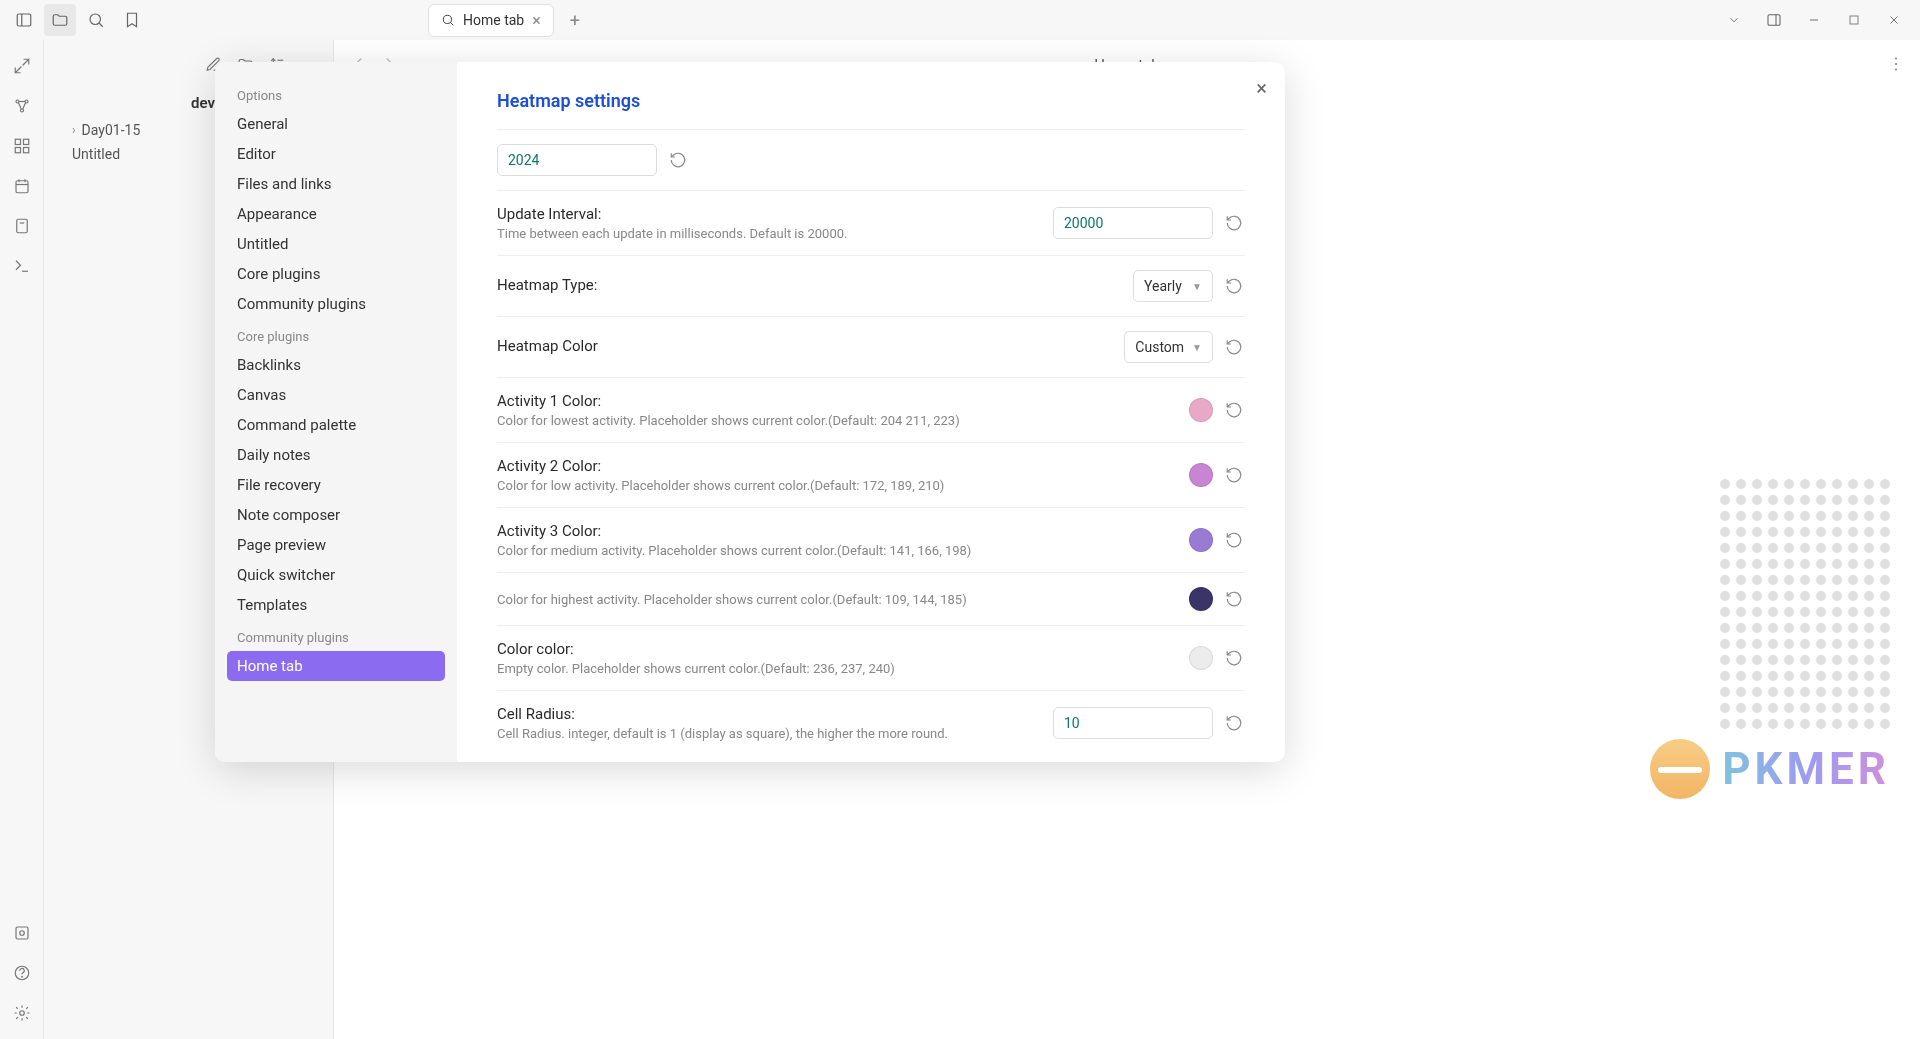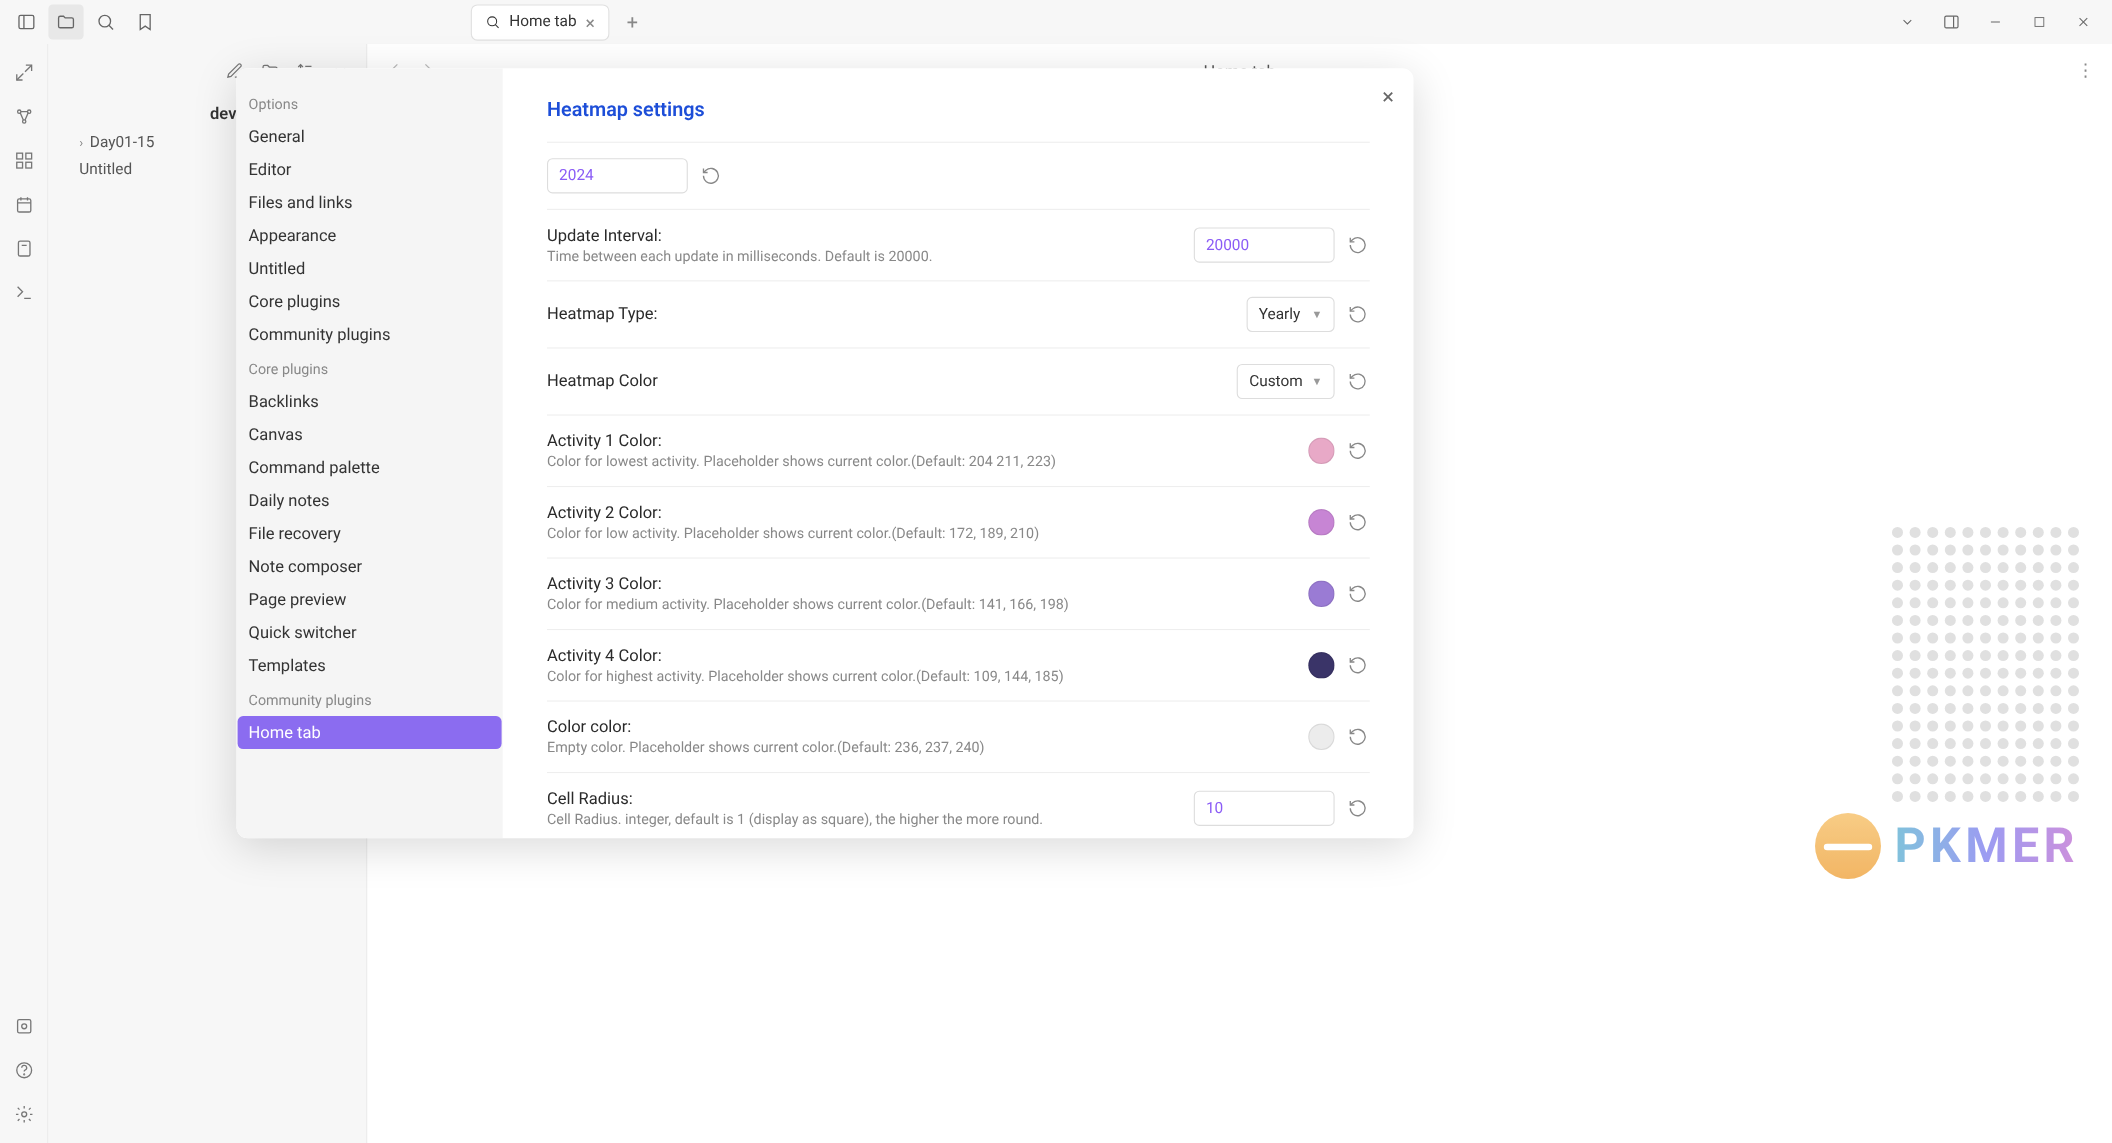--- a/index.html
+++ b/index.html
@@ -27,35 +27,35 @@
 .file-item { display: flex; align-items: center; gap: 6px; padding: 4px 8px 4px 16px; font-size: 14px; color: #555; }
 .chevron { color: #888; font-size: 12px; }
 
 .content-area { flex: 1; background: #fff; position: relative; }
 .content-header { text-align: center; padding: 16px; color: #555; font-size: 15px; }
 .nav-arrows { position: absolute; left: 16px; top: 14px; display: flex; gap: 12px; color: #bbb; }
 .dots-menu { position: absolute; right: 16px; top: 14px; color: #888; }
 
 
 .modal { position: absolute; left: 215px; top: 62px; width: 1070px; height: 700px; background: #fff; border-radius: 10px; box-shadow: 0 8px 40px rgba(0,0,0,0.15); display: flex; overflow: hidden; }
-.modal-sidebar { width: 242px; background: #f5f5f5; padding: 16px 1px; overflow-y: auto; }
+.modal-sidebar { width: 242px; background: #f5f5f5; padding: 16px 12px; overflow-y: auto; }
 .sidebar-section-title { font-size: 13px; color: #888; padding: 10px 10px 6px; }
 .sidebar-item { padding: 6px 10px; font-size: 15px; color: #333; border-radius: 5px; cursor: pointer; }
 .sidebar-item.selected { background: #8b6cf0; color: #fff; }
 .modal-content { flex: 1; padding: 28px 40px; overflow-y: auto; position: relative; }
 .modal-close { position: absolute; right: 18px; top: 14px; font-size: 20px; color: #666; cursor: pointer; }
 .modal-title { font-size: 18px; font-weight: 600; color: #1d4ed8; margin-bottom: 18px; }
 
 .setting-row { display: flex; align-items: center; padding: 14px 0; border-top: 1px solid #eee; }
 .setting-row:first-of-type { border-top: 1px solid #eee; }
 .setting-info { flex: 1; }
 .setting-label { font-size: 15px; color: #2a2a2a; margin-bottom: 3px; }
 .setting-desc { font-size: 13px; color: #888; }
 .setting-control { display: flex; align-items: center; gap: 10px; }
-.text-input { width: 128px; padding: 7px 10px; border: 1px solid #ddd; border-radius: 5px; font-size: 14px; color: #8b5cf6; }
+.text-input { width: 160px; padding: 7px 10px; border: 1px solid #ddd; border-radius: 5px; font-size: 14px; color: #0f766e; }
 .select-box { display: flex; align-items: center; gap: 8px; padding: 7px 10px; border: 1px solid #ddd; border-radius: 5px; font-size: 14px; color: #333; background: #fff; min-width: 80px; justify-content: space-between; }
 .select-caret { color: #999; font-size: 10px; }
 .reset-btn { width: 22px; height: 22px; display: flex; align-items: center; justify-content: center; color: #888; cursor: pointer; }
 .color-swatch { width: 24px; height: 24px; border-radius: 50%; border: 1px solid rgba(0,0,0,0.08); }
 
 
 .watermark { position: absolute; right: 30px; bottom: 240px; display: flex; align-items: center; gap: 12px; opacity: 0.85; }
 .watermark-logo { width: 60px; height: 60px; background: linear-gradient(180deg, #f7c471 0%, #f0a94a 100%); border-radius: 50%; position: relative; }
 .watermark-logo::after { content:""; position:absolute; left:8px; top:28px; width:44px; height:6px; background:#fff; border-radius:3px; }
 .watermark-text { font-size: 44px; font-weight: 700; letter-spacing: 4px; background: linear-gradient(90deg, #6bb8d6, #8b8bf0, #c67dd6); -webkit-background-clip: text; background-clip:text; color: transparent; }
@@ -580,21 +580,20 @@
             <svg width="18" height="18" viewBox="0 0 24 24">
               <path d="M3 12a9 9 0 1 0 3-6.7L3 8"></path>
               <polyline points="3 3 3 8 8 8"></polyline>
             </svg>
           </div>
       </div>
     </div>
 
     <div class="setting-row">
       <div class="setting-info">
-        <div class="setting-label">Activity 4 Color:</div>
         <div class="setting-desc">Color for highest activity. Placeholder shows current color.(Default: 109, 144, 185)</div>
       </div>
       <div class="setting-control">
         <div class="color-swatch" style="background: rgb(58, 52, 104);"></div>
         <div class="reset-btn">
             <svg width="18" height="18" viewBox="0 0 24 24">
               <path d="M3 12a9 9 0 1 0 3-6.7L3 8"></path>
               <polyline points="3 3 3 8 8 8"></polyline>
             </svg>
           </div>

